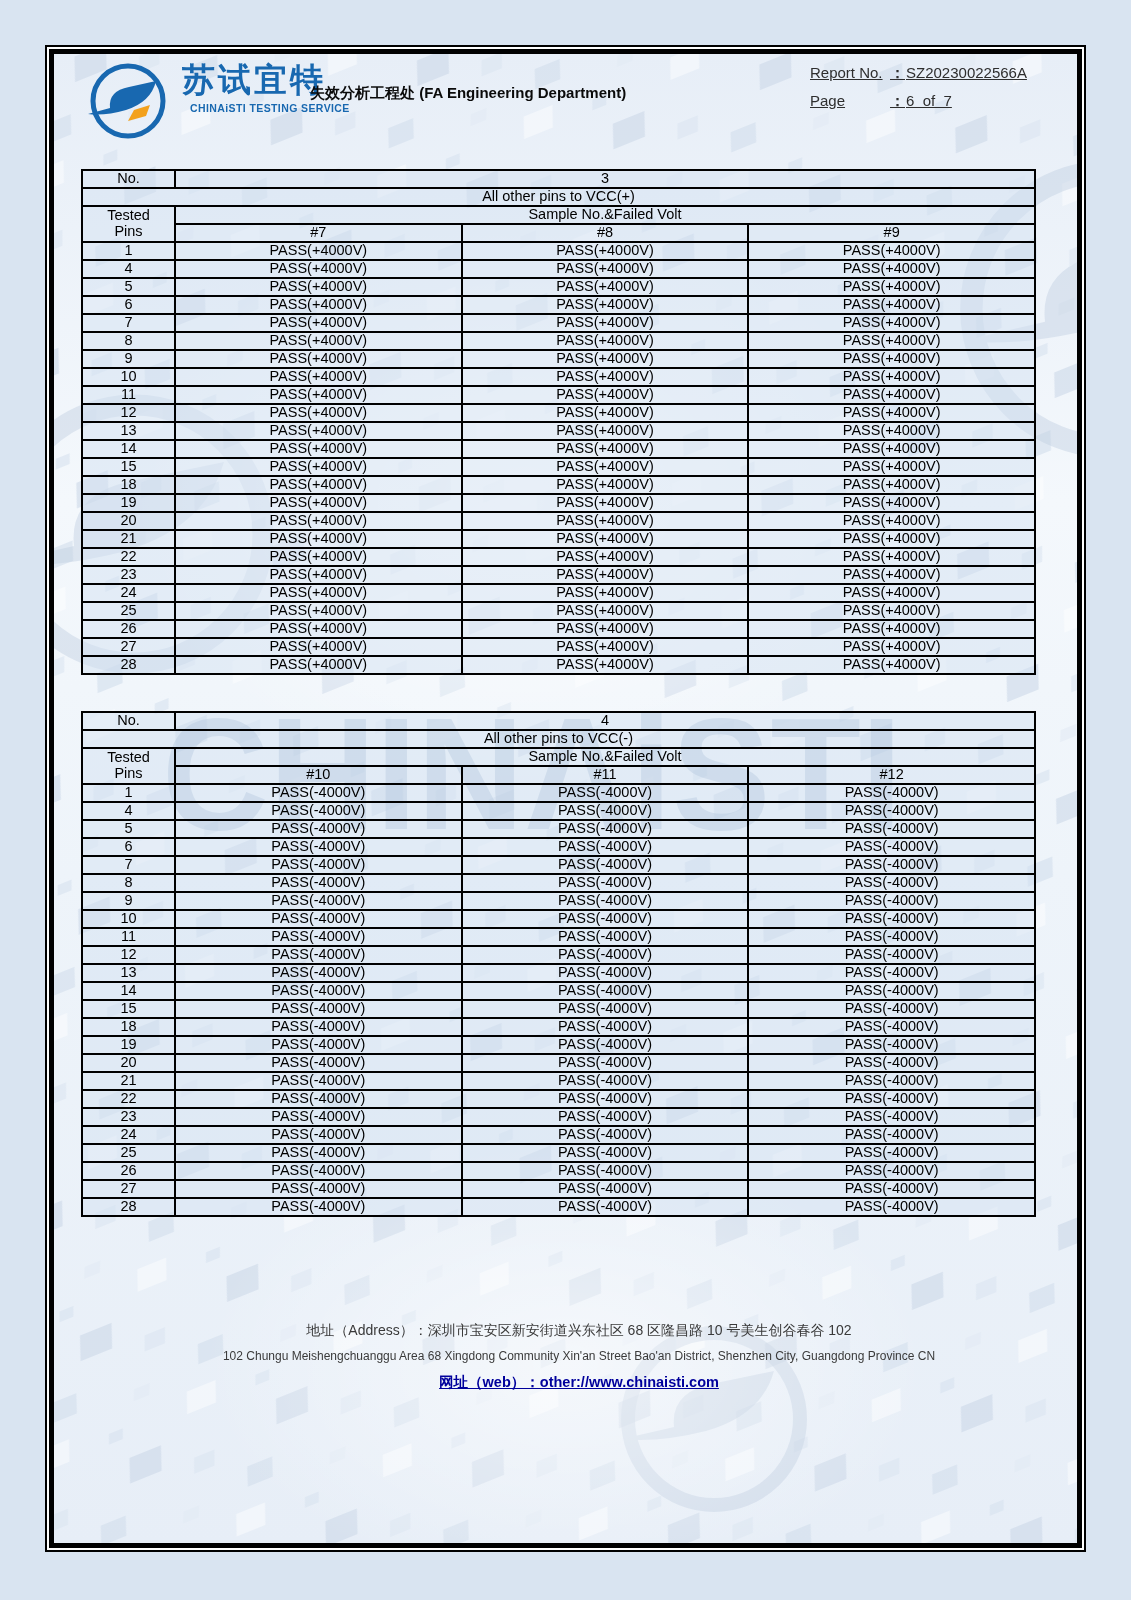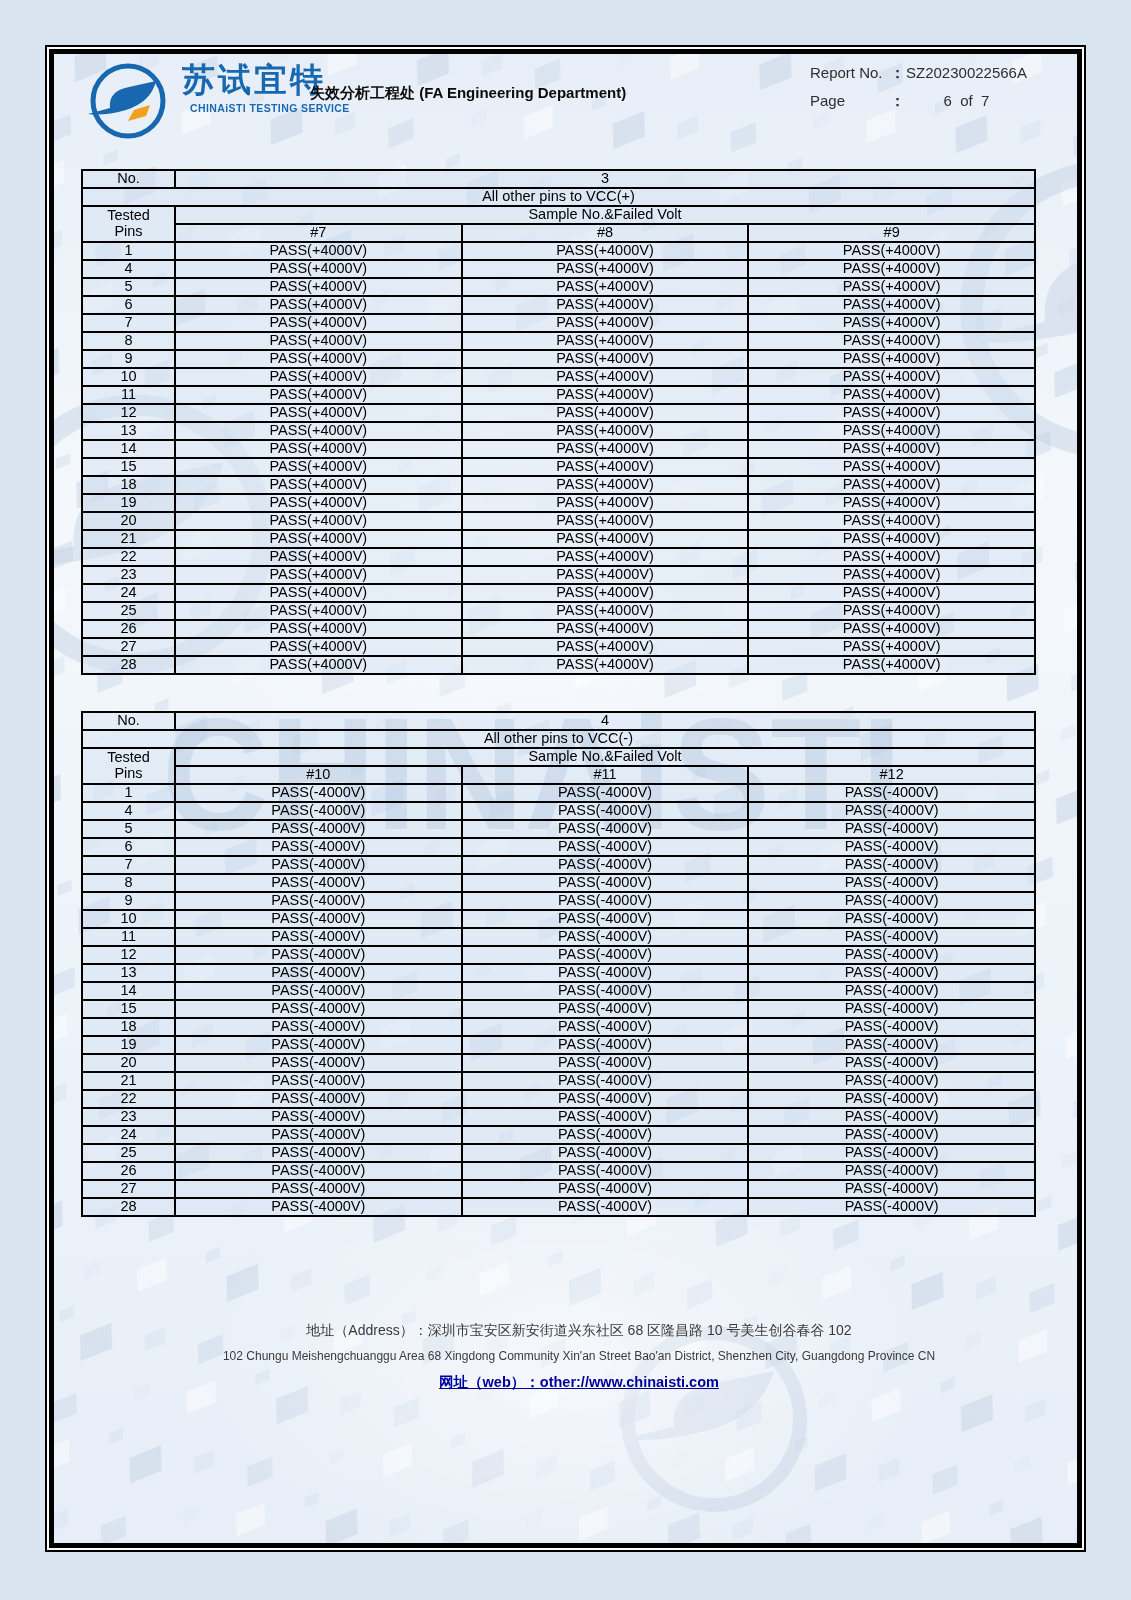--- a/index.html
+++ b/index.html
@@ -56,23 +56,23 @@
   .brand-en {
     position: absolute; left: 136px; top: 48px;
     font-size: 10.5px; font-weight: bold; letter-spacing: 0.4px; color: #1868b0;
     white-space: nowrap;
   }
   .dept-title {
     position: absolute; left: 256px; top: 30px;
     font-size: 15px; font-weight: bold; color: #0a0a0a; white-space: nowrap;
   }
   .report-info { position: absolute; left: 756px; top: 10px; font-size: 15px; color: #2e2e2e; }
-  .ri-row { display: grid; grid-template-columns: 80px 16px auto; align-items: baseline; margin-bottom: 9px; }
+  .ri-row { display: grid; grid-template-columns: 80px 16px auto; align-items: baseline; margin-bottom: 9px; text-decoration: underline; }
   .ri-colon { font-weight: bold; }
-  .pre { white-space: pre; text-align: center; }
+  .pre { white-space: pre; }
 
   
   .result-table {
     border-collapse: collapse;
     width: 955px;
     margin-left: 27px;
     table-layout: fixed;
   }
   .result-table td {
     border: 2px solid #000;

